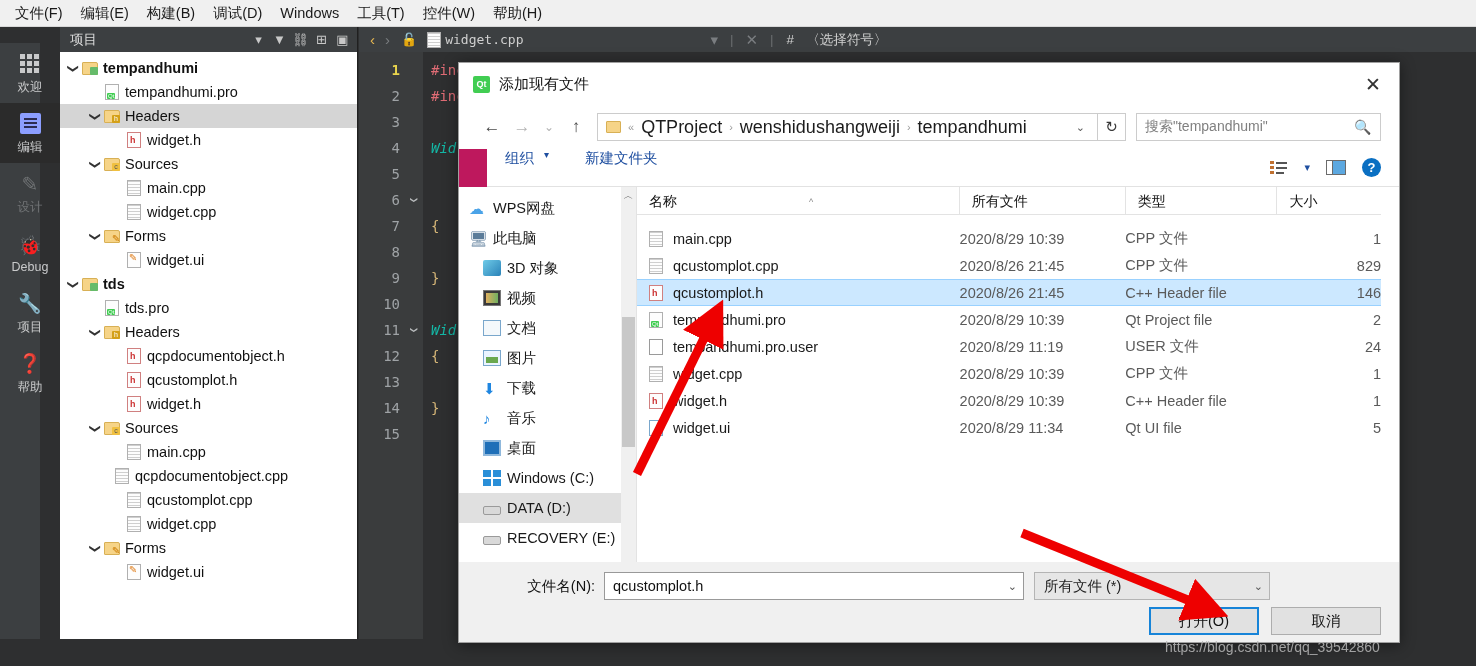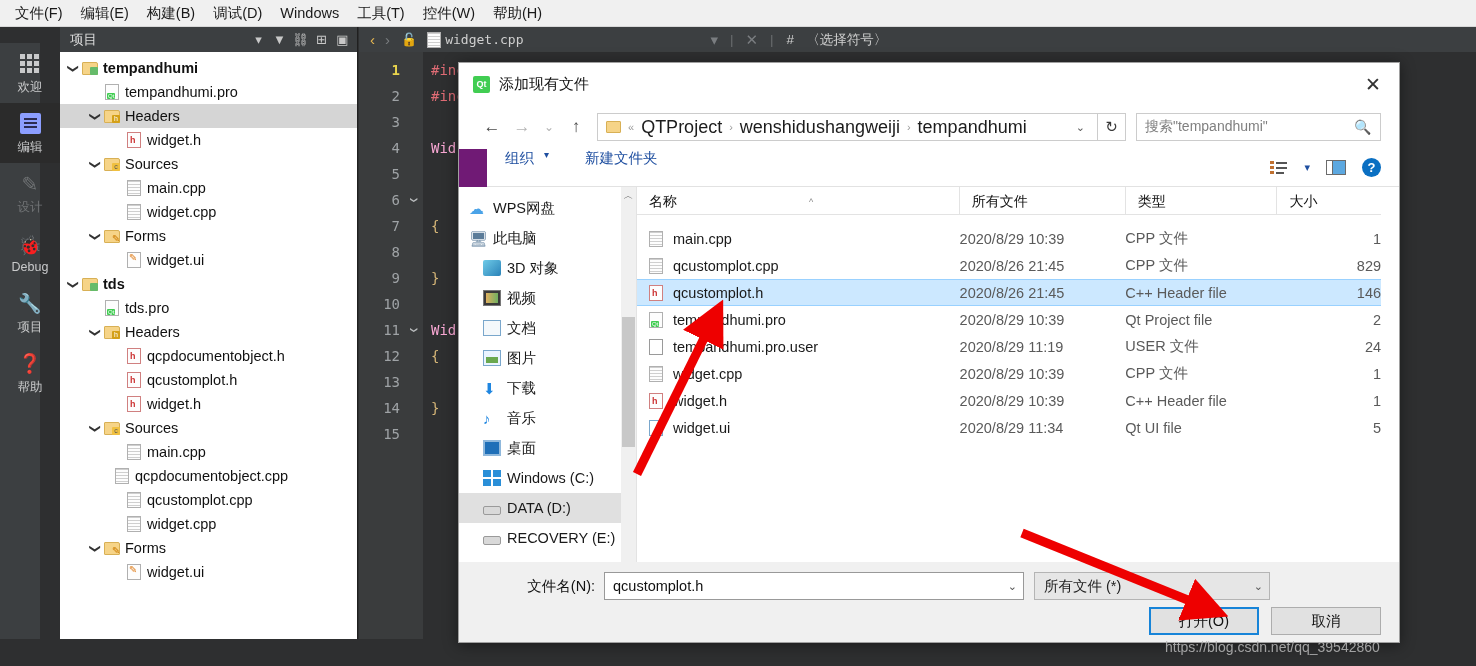--- a/index.html
+++ b/index.html
@@ -109,30 +109,30 @@
   .gutter { width: 46px; background: #3a3c3d; color: #9fa3a6; text-align: right;
             padding-top: 5px; }
   .gutter .ln { height: 26px; line-height: 26px; padding-right: 5px; }
   .gutter .ln.cur { color: #e8d44d; font-weight: bold; }
   .foldcol { width: 18px; background: #3a3c3d; padding-top: 5px; color: #b9bcbe; }
   .foldcol .fl { height: 26px; line-height: 26px; text-align: center; font-size: 10px; }
   .code { flex: 1; padding-top: 5px; }
   .code .cl { height: 26px; line-height: 26px; padding-left: 8px; white-space: pre; }
   .c-pre { color: #e06c75; }
   .c-str { color: #c9a26d; }
-  .c-typ { color: #f9a8d4; }
+  .c-typ { color: #14b8a6; font-style: italic; }
   .c-br  { color: #d7b778; }
 
   .statusbar { position: absolute; left: 0; bottom: 0; width: 1476px; height: 27px;
                background: #2e2f30; }
 
   
   .dialog {
     position: absolute; left: 458px; top: 62px; width: 942px; height: 581px;
-    background: #701a75; border: 1px solid #a0a0a0; box-shadow: 0 2px 14px rgba(0,0,0,.45);
+    background: #be185d; border: 1px solid #a0a0a0; box-shadow: 0 2px 14px rgba(0,0,0,.45);
   }
   .dlg-title { height: 42px; display: flex; align-items: center; padding: 0 0 0 14px;
                background: #ffffff; }
   .dlg-title .qtico { width: 17px; height: 17px; background: #41cd52; border-radius: 2px;
      color: #fff; font-size: 9px; display:flex; align-items:center; justify-content:center;
      font-weight: bold; }
   .dlg-title .txt { font-size: 15px; color: #111; padding-left: 9px; }
   .dlg-title .close { margin-left: auto; width: 52px; height: 42px; display:flex;
      align-items:center; justify-content:center; font-size: 19px; color: #333; }
 

